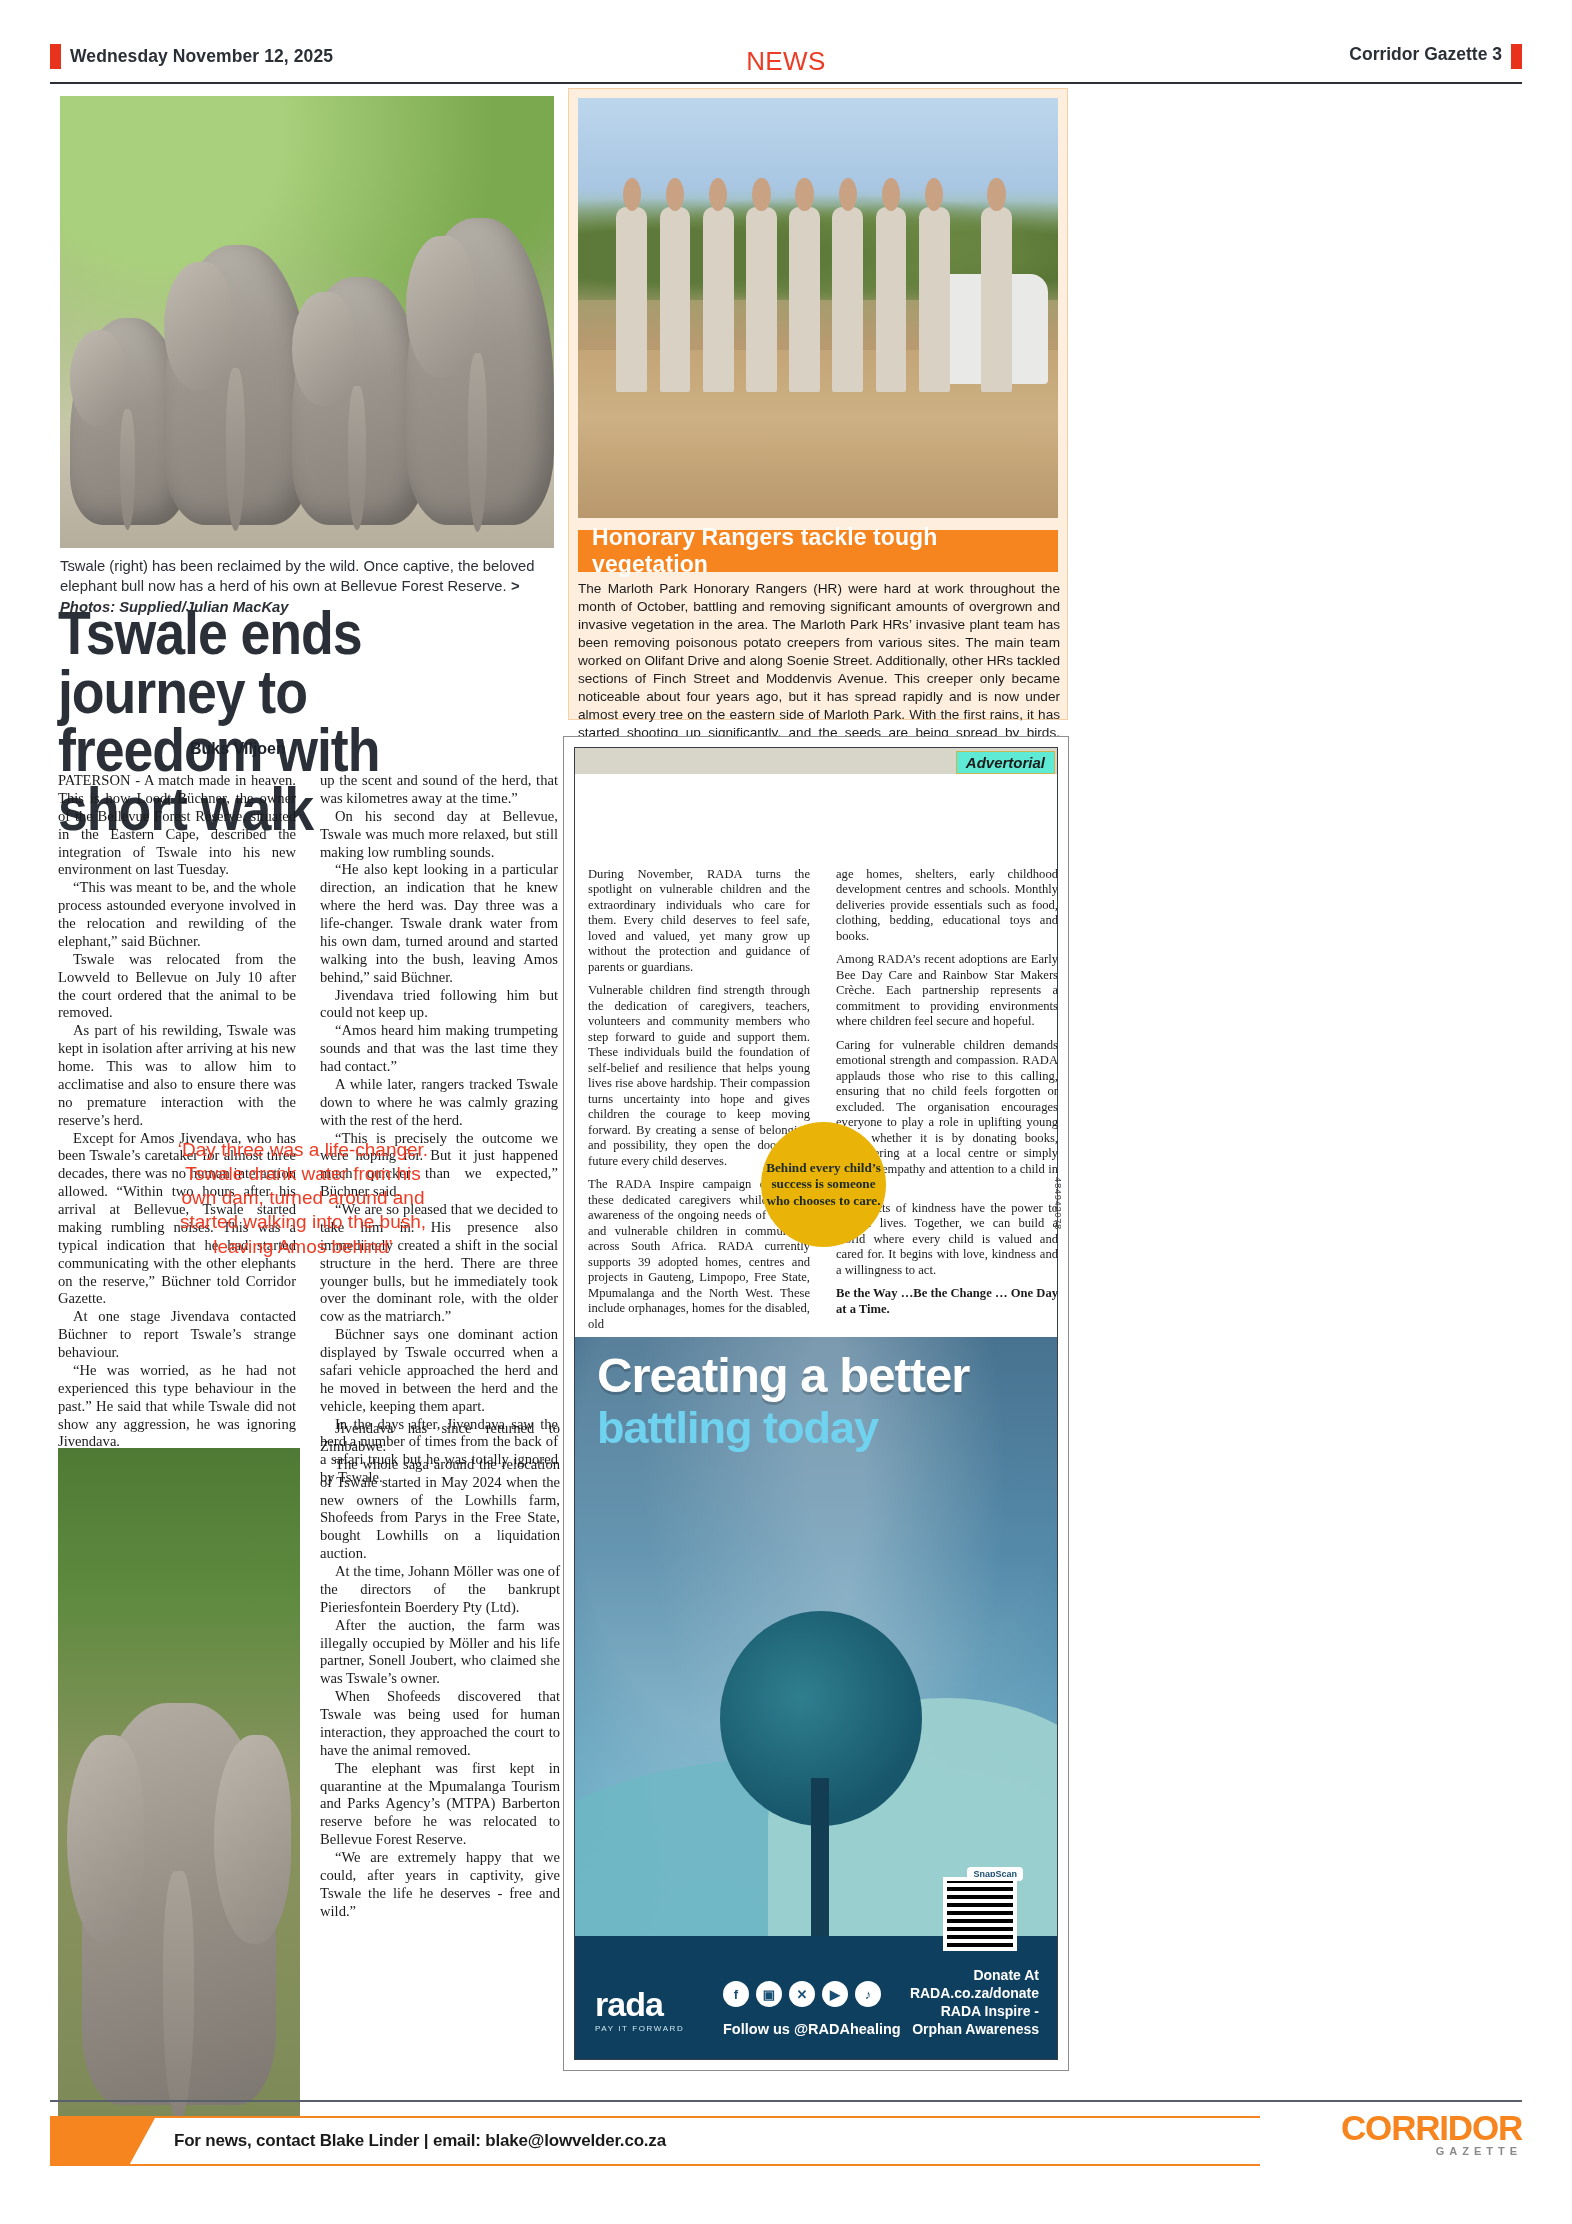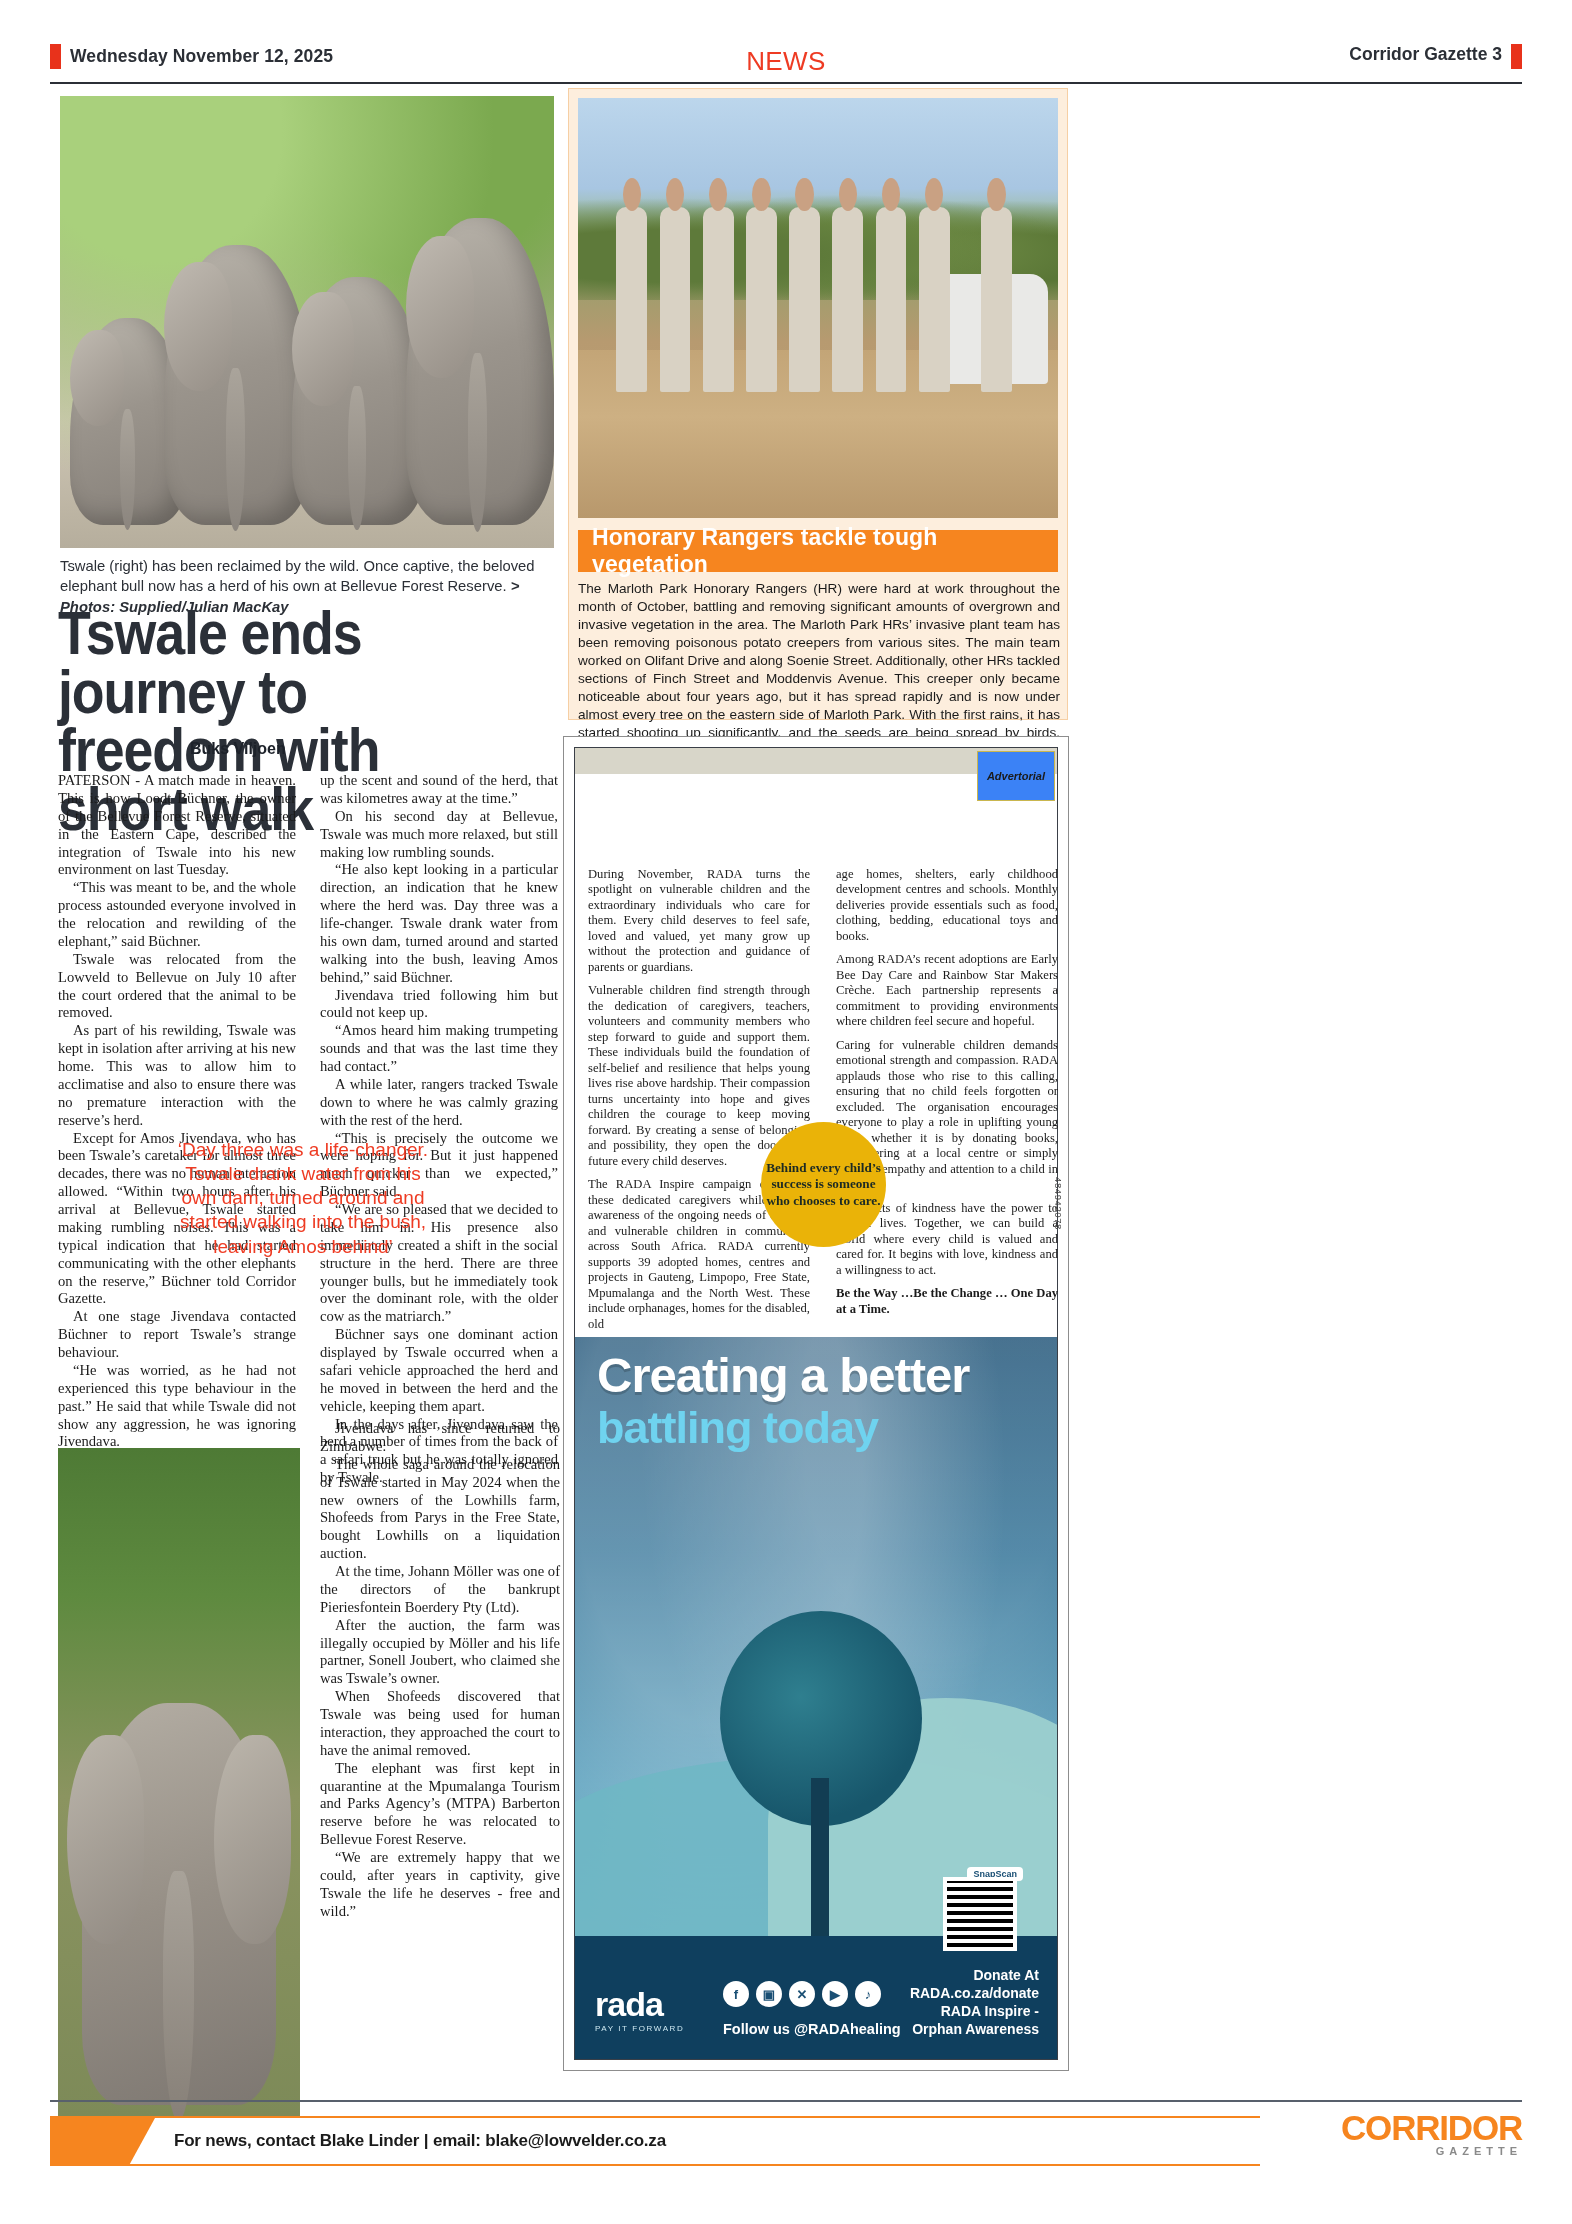--- a/index.html
+++ b/index.html
@@ -92,22 +92,22 @@
     display:flex;align-items:center;}
   .rg-banner span{color:#fff;font-size:23px;font-weight:bold;padding-left:14px;letter-spacing:.1px;}
   .rg-text{position:absolute;left:578px;top:580px;width:482px;font-size:13.6px;line-height:1.325;
     color:#1b1b1b;text-align:justify;}
   .rg-text i{font-weight:bold;font-style:italic;}
 
   
   .rada{position:absolute;left:563px;top:736px;width:506px;height:1335px;
     background:#ffffff;border:1px solid #8d8d8d;box-sizing:border-box;}
   .rada-inner{position:absolute;left:10px;top:10px;right:10px;bottom:10px;border:1px solid #3a3f47;}
-  .adv-tag{position:absolute;right:13px;top:14px;background:#3b82f6;border:1px solid #c9b64e;
-    padding:18px 9px;font-style:italic;font-weight:bold;font-size:11px;color:#1b1b1b;z-index:5;}
+  .adv-tag{position:absolute;right:13px;top:14px;background:#5eead4;border:1px solid #c9b64e;
+    padding:2px 9px;font-style:italic;font-weight:bold;font-size:15px;color:#1b1b1b;z-index:5;}
   .rada-bar{position:absolute;left:11px;right:11px;top:11px;height:26px;background:#d8d6c9;}
   .rada-title{position:absolute;left:24px;top:42px;width:466px;font-family:"Liberation Serif",serif;
     font-size:31px;line-height:1.08;color:#1b1b1b;}
   .rada-cols{position:absolute;left:24px;top:130px;width:470px;height:440px;}
   .rcol{position:absolute;top:0;width:222px;font-family:"Liberation Serif",serif;font-size:12.6px;
     line-height:1.23;color:#1b1b1b;text-align:justify;}
   .rcolA{left:0;}
   .rcolB{left:248px;}
   .rcol p{margin:0 0 8px 0;}
   .rcol p.tight{margin-bottom:0;}

